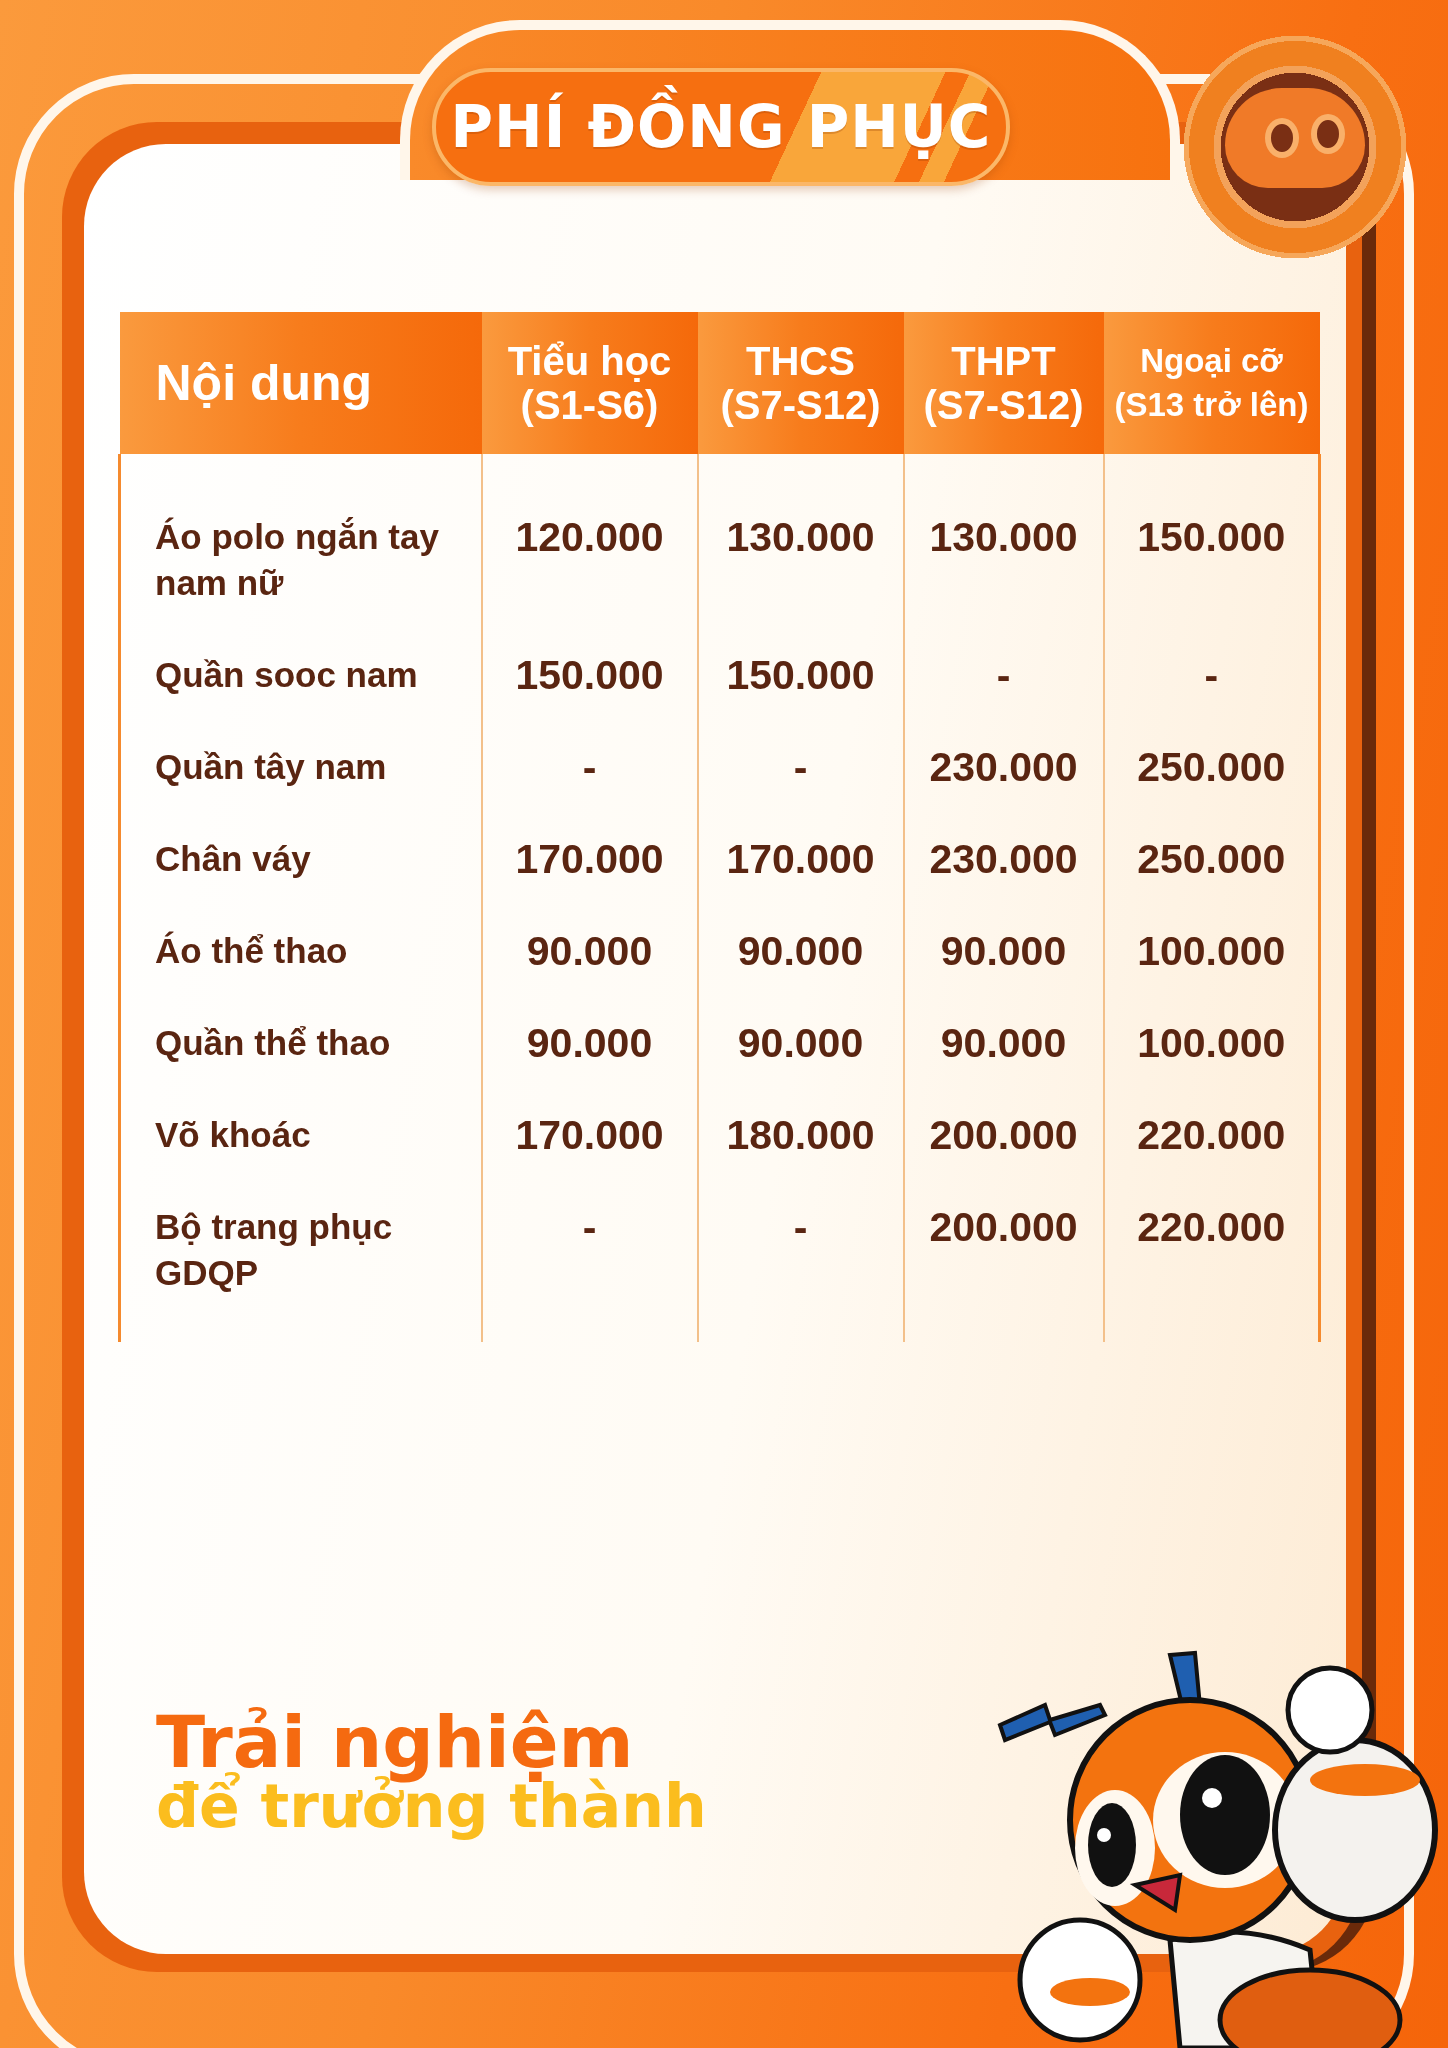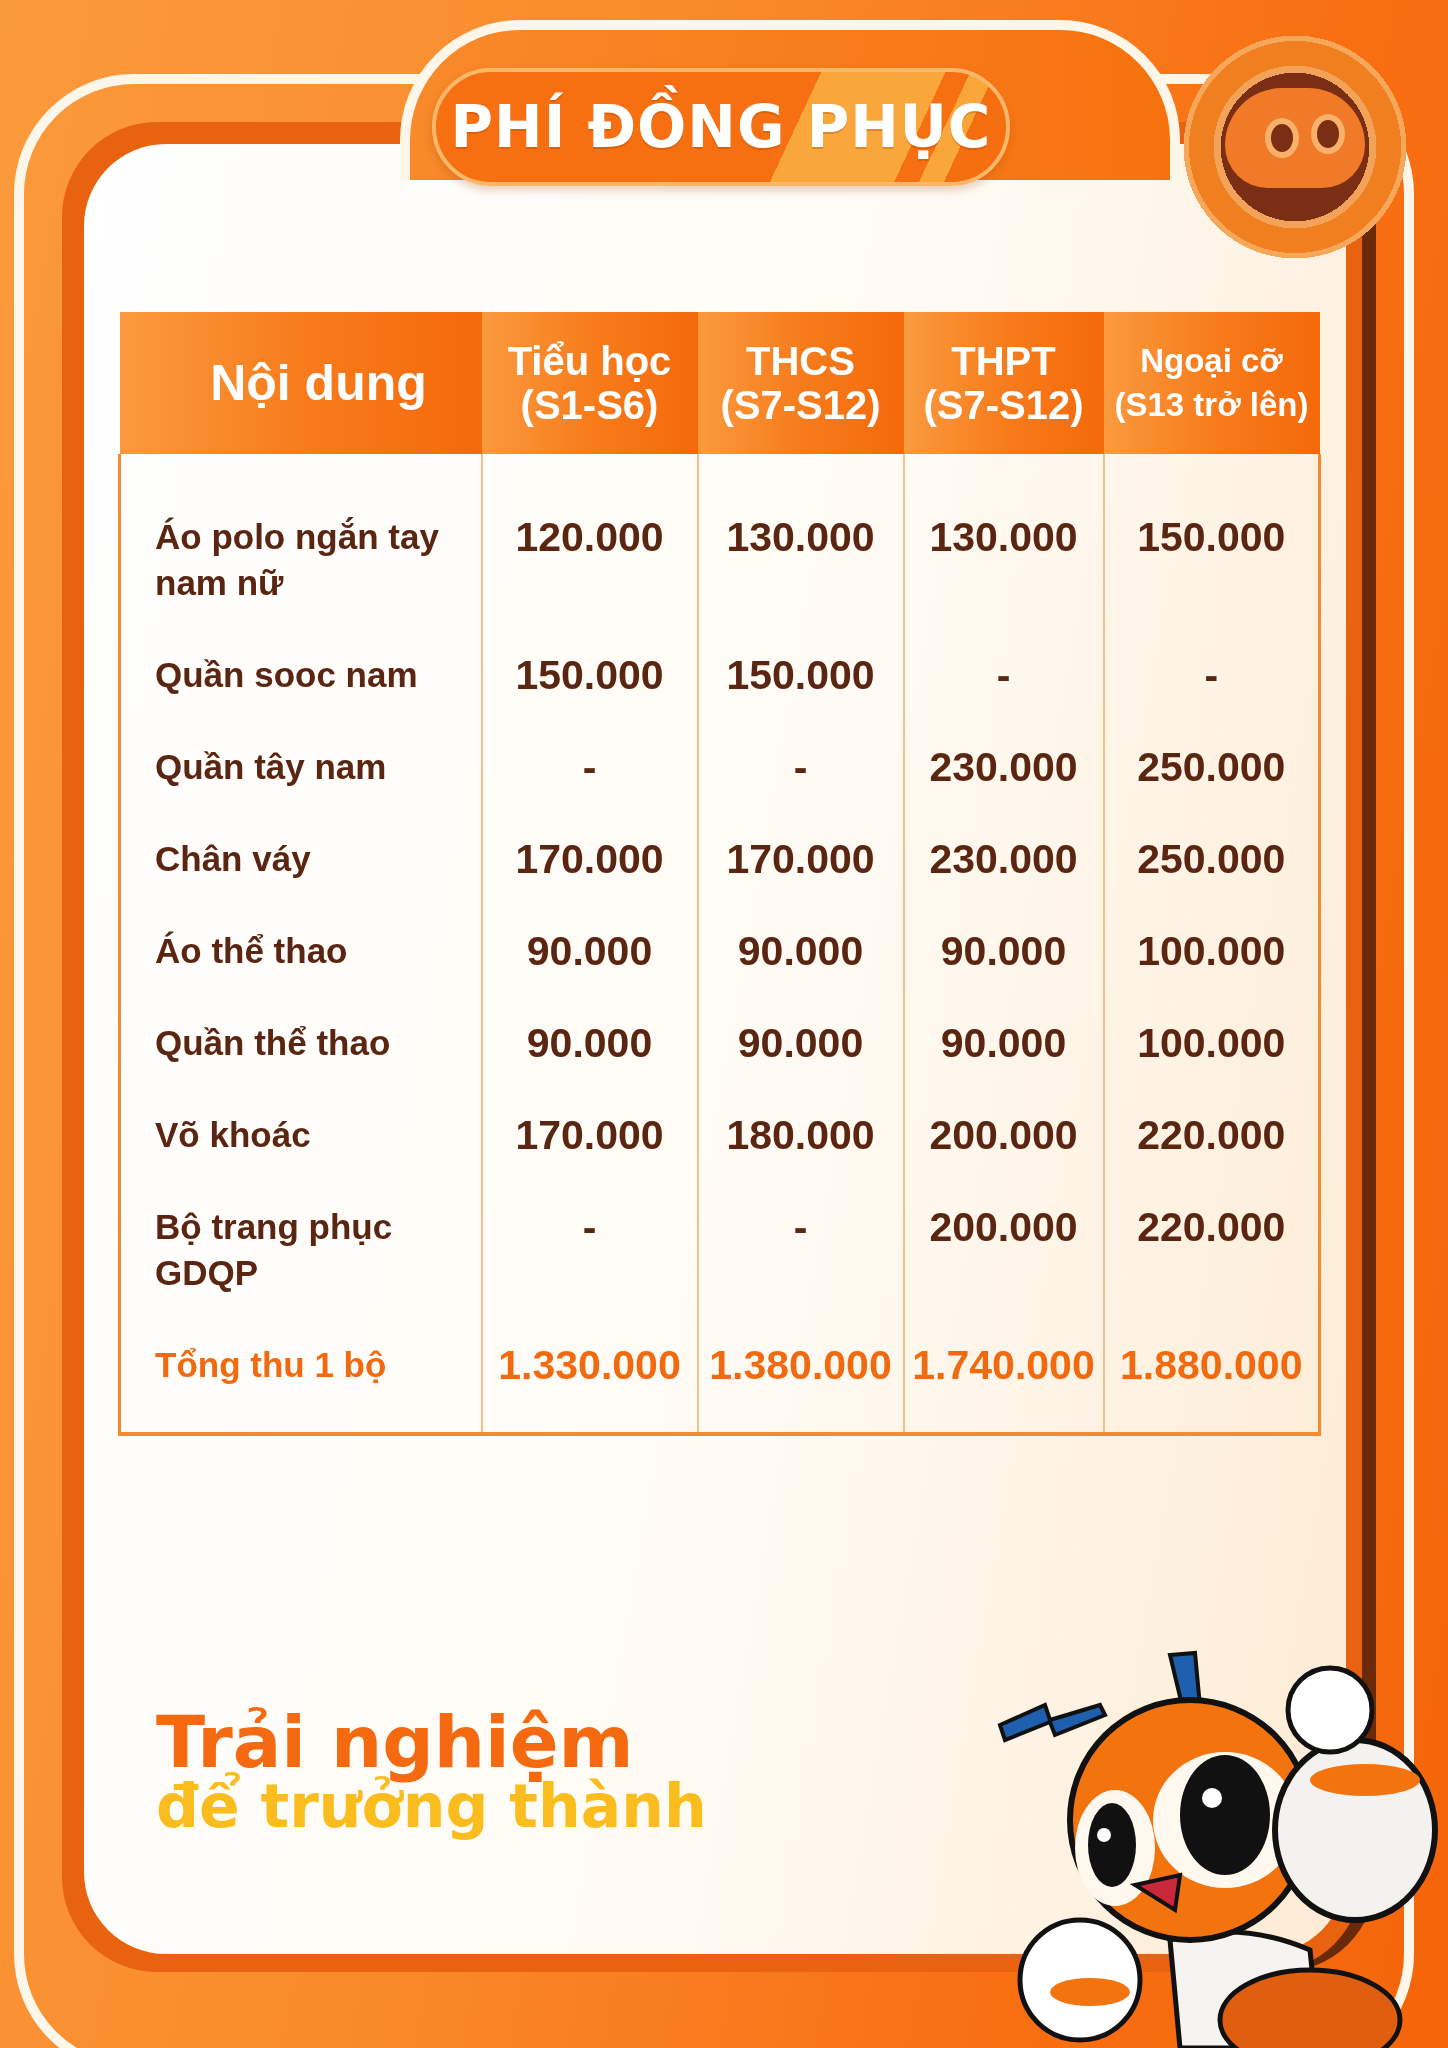--- a/index.html
+++ b/index.html
@@ -54,21 +54,21 @@
   .badge-eye { position:absolute; width:34px; height:40px; border-radius:50%; background:#7a2f14; border:6px solid #f9b06a; box-sizing:border-box; }
 
   .fee-table {
     position:absolute; left:118px; top:312px; width:1200px;
     border-collapse:collapse; table-layout:fixed;
   }
   .fee-table thead th {
     background: linear-gradient(90deg, #fa9a3e 0%, #f77c1c 50%, #f5690a 100%);
     color:#ffffff; height:142px; font-weight:700; padding:0;
   }
-  .th-first { text-align:center; padding-left:36px !important; font-size:50px; }
+  .th-first { text-align:left; padding-left:36px !important; font-size:50px; }
   .th-col { text-align:center; font-size:40px; line-height:44px; }
   .th-col.small { font-size:33px; line-height:44px; }
   .fee-table tbody td {
     border-left:2px solid #0f766e; border-right:2px solid #f3c08a;
     color:#5a2511; font-weight:700; font-size:41px; vertical-align:top; padding:0;
   }
   .fee-table tbody tr:first-child td { padding-top:60px; }
   .fee-table tbody td.item { padding-left:34px; font-size:35px; line-height:46px; border-left:3px solid #f58a2e;margin-top:24px; }
   .fee-table tbody td.num { text-align:center; line-height:46px; }
   .fee-table tbody td:last-child { border-right:3px solid #f58a2e; }
@@ -168,27 +168,20 @@
       <td class="num">200.000</td>
       <td class="num">220.000</td>
     </tr>
     <tr class="row tall">
       <td class="item" style="padding-right:60px;">Bộ trang phục GDQP</td>
       <td class="num">-</td>
       <td class="num">-</td>
       <td class="num">200.000</td>
       <td class="num">220.000</td>
     </tr>
-    <tr class="total">
-      <td class="item">Tổng thu 1 bộ</td>
-      <td class="num">1.330.000</td>
-      <td class="num">1.380.000</td>
-      <td class="num">1.740.000</td>
-      <td class="num">1.880.000</td>
-    </tr>
   </tbody>
 </table>
 
 <div class="slogan">
   <span class="l1">Trải nghiệm</span>
   <span class="l2">để trưởng thành</span>
 </div>
 
 <svg class="mascot" viewBox="0 0 468 428">
 

